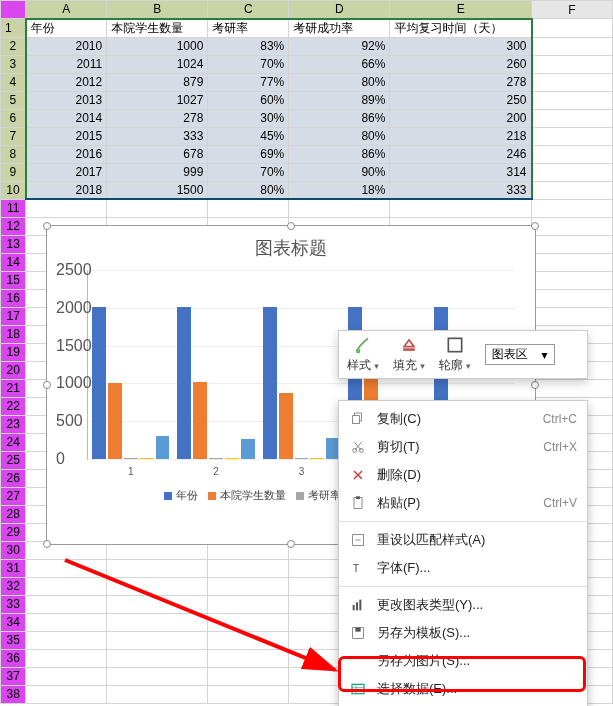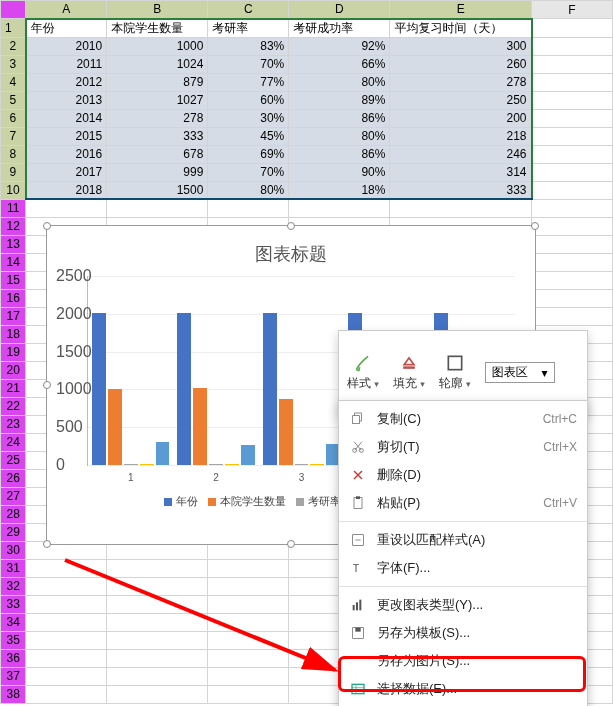--- a/index.html
+++ b/index.html
@@ -24,37 +24,37 @@
   .sheet td.data.last  { border-right:2px solid #2a7d3a; }
   .sheet th.selcol { background:#c9d3a5; }
   .sheet .rowhdr.selrow { background:#c9d3a5; }
 
   
   .chart-wrap { position:absolute; left:46px; top:225px; width:490px; height:320px; border:1px solid #999; background:#fff; }
   .handle { position:absolute; width:8px; height:8px; background:#fff; border:1px solid #888; border-radius:50%; }
   .h1{left:-4px; top:-4px}.h2{left:calc(50% - 4px);top:-4px}.h3{right:-4px;top:-4px}
   .h4{left:-4px; top:calc(50% - 4px)}.h5{right:-4px;top:calc(50% - 4px)}
   .h6{left:-4px; bottom:-4px}.h7{left:calc(50% - 4px);bottom:-4px}.h8{right:-4px;bottom:-4px}
-  .chart-title { text-align:center; font-size:18px; color:#555; margin-top:16px; }
+  .chart-title { text-align:center; font-size:18px; color:#555; margin-top:10px; }
   .plot { position:relative; margin:10px 20px 0 40px; height:190px; border-left:1px solid #bbb; border-bottom:1px solid #bbb;}
   .ylabel { position:absolute; left:-32px; font-size:16px; color:#555; transform:translateY(-50%); }
   .grid { position:absolute; left:0; right:0; border-top:1px solid #eee; }
   .xarea { position:absolute; left:0; right:0; bottom:-18px; display:flex;}
   .xlab { flex:1; text-align:center; font-size:10px; color:#555;}
   .bars { position:absolute; inset:0; display:flex; }
   .grp { flex:1; display:flex; align-items:flex-end; gap:2px; padding:0 4px;}
   .bar { flex:1; }
   .c0{background:#4472c4}.c1{background:#ed7d31}.c2{background:#a5a5a5}.c3{background:#ffc000}.c4{background:#5b9bd5}
   .legend { display:flex; justify-content:center; gap:10px; flex-wrap:wrap; margin-top:28px; font-size:11px; color:#444;}
   .legend span::before{content:""; display:inline-block;width:8px;height:8px;margin-right:4px;vertical-align:middle;}
   .legend .l0::before{background:#4472c4}.legend .l1::before{background:#ed7d31}
   .legend .l2::before{background:#a5a5a5}.legend .l3::before{background:#ffc000}
 
   
-  .mini { position:absolute; left:338px; top:330px; width:250px; background:#fff; border:1px solid #ccc; box-shadow:0 4px 10px rgba(0,0,0,.2); padding:22px 8px; display:flex; align-items:center; gap:14px;}
+  .mini { position:absolute; left:338px; top:330px; width:250px; background:#fff; border:1px solid #ccc; box-shadow:0 4px 10px rgba(0,0,0,.2); padding:4px 8px; display:flex; align-items:center; gap:14px;}
   .mini .tool { display:flex; flex-direction:column; align-items:center; font-size:12px; color:#333; gap:2px;}
   .mini .dropind{font-size:9px; color:#666;}
   .mini .label { font-size:12px; }
   .mini svg { width:20px; height:20px; }
   .mini .sel {border:1px solid #999; padding:1px 6px; font-size:12px; min-width:70px; display:flex; justify-content:space-between; align-items:center;}
 
   
   .ctx { position:absolute; left:338px; top:400px; width:250px; background:#fff; border:1px solid #ccc; box-shadow:0 4px 10px rgba(0,0,0,.25); padding:4px 0;}
   .ctx .item { display:flex; align-items:center; padding:5px 10px; font-size:13px; color:#222; gap:10px;}
   .ctx .icon { width:18px; height:18px; display:flex; align-items:center; justify-content:center;}

